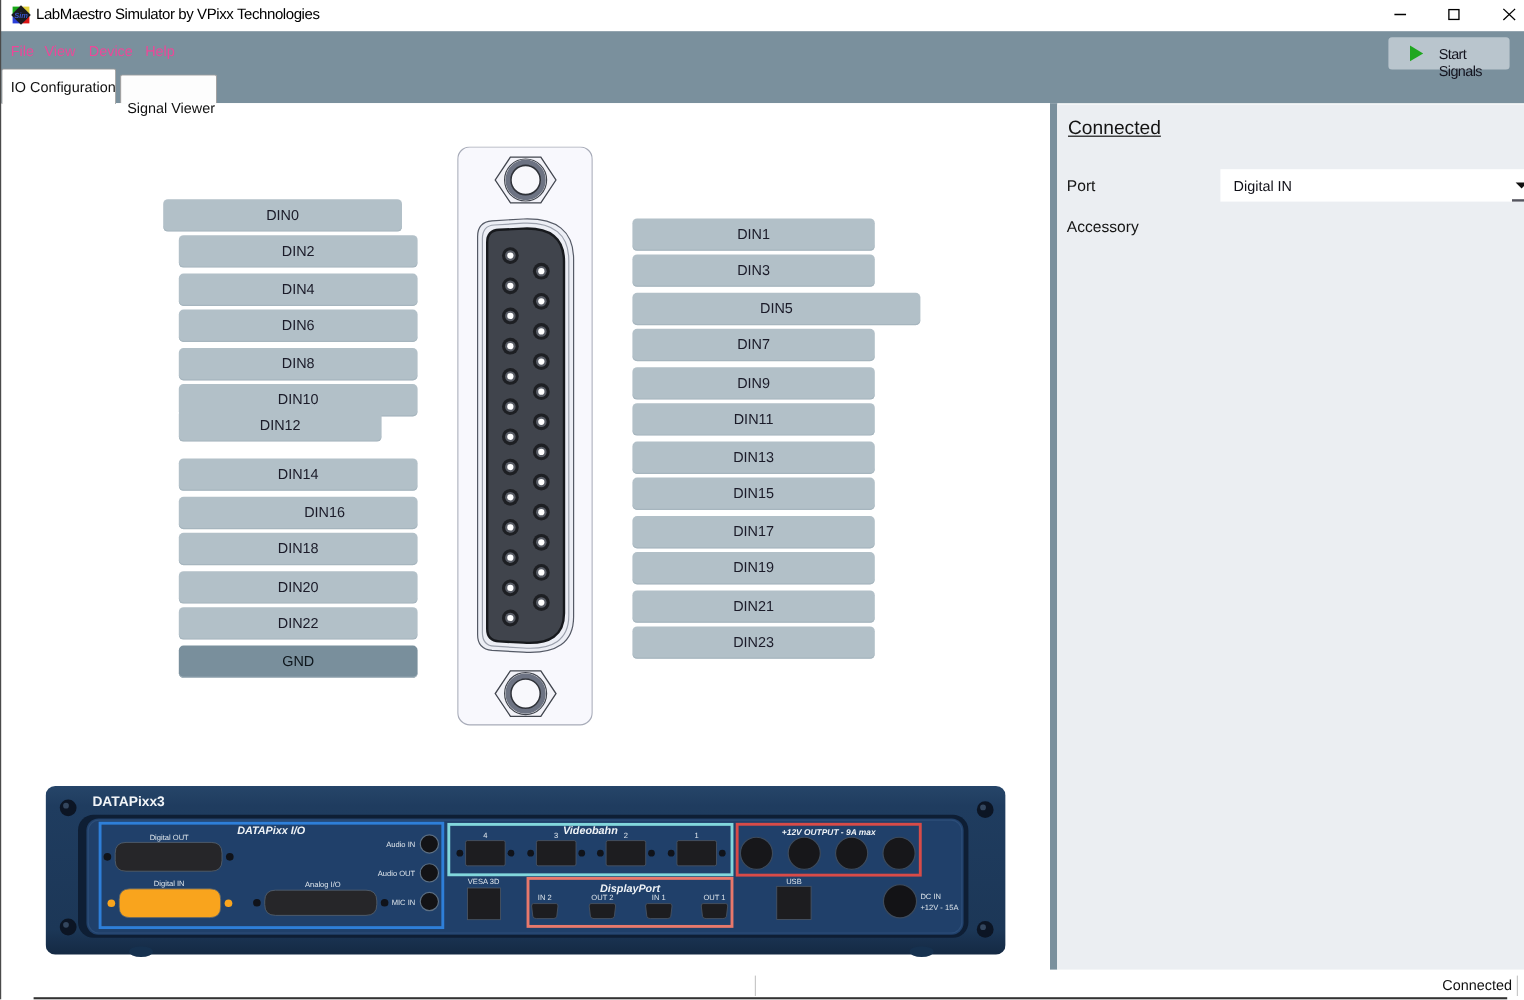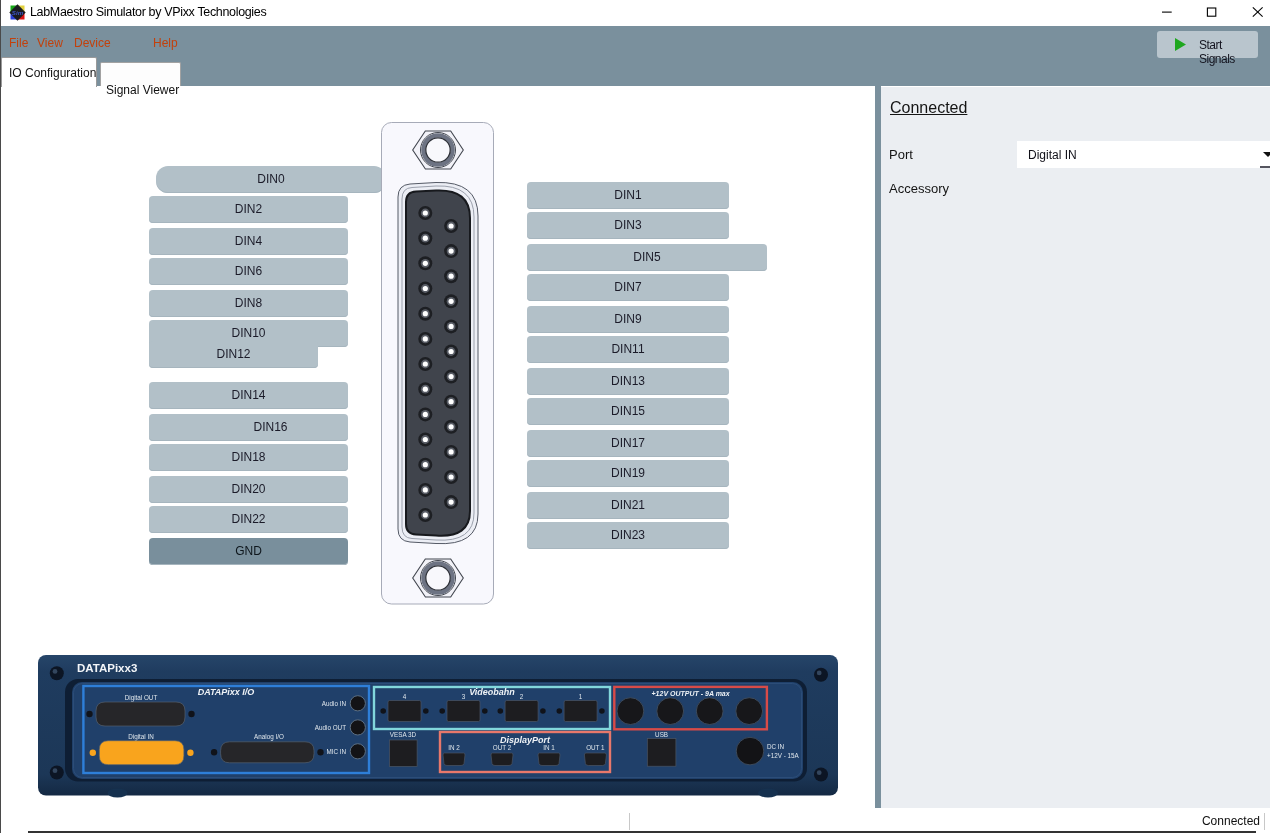--- a/index.html
+++ b/index.html
@@ -1,20 +1,20 @@
 <!DOCTYPE html>
 <html><head><meta charset="utf-8"><title>LabMaestro Simulator by VPixx Technologies</title>
 <style>
 * { margin:0; padding:0; box-sizing:border-box; }
 html,body { width:1270px; height:833px; background:#ffffff; font-family:"Liberation Sans",sans-serif; overflow:hidden; position:relative; }
 .abs { position:absolute; }
 #titlebar { left:0; top:0; width:1270px; height:26px; background:#ffffff; }
 #title { left:30px; top:5px; font-size:12.5px; letter-spacing:-0.34px; color:#000000; }
 #menubar { left:0; top:26px; width:1270px; height:60px; background:#7a909d; }
-.menuitem { top:36px; font-size:12px; color:#c2410c; }
+.menuitem { top:36px; font-size:12px; color:#ec4899; }
 #startbtn { left:1157px; top:31px; width:101px; height:27px; background:#b9c5cd; border-radius:3px; }
 #startbtn span { position:absolute; left:42px; top:7px; font-size:12px; letter-spacing:-0.5px; color:#14141f; }
 .tab { background:#fdfdfd; }
 #tab1 { left:1px; top:57px; width:96px; height:30px; border:1px solid #9a9a9a; border-bottom:none; border-radius:2px 2px 0 0; background:#ffffff; z-index:3; }
 #tab1 span { position:absolute; left:7px; top:8px; font-size:12px; color:#101010; white-space:nowrap; }
 #tab2 { left:100px; top:62px; width:81px; height:24px; border:1px solid #a2a2a2; border-bottom:none; border-radius:2px 2px 0 0; }
 #tab2 span { position:absolute; left:5px; top:4px; font-size:12px; color:#101010; white-space:nowrap;margin-top:16px; }
 #content { left:0; top:86px; width:875px; height:724px; background:#ffffff; }
 #divider { left:875px; top:86px; width:6px; height:722px; background:#7a909d; }
 #panel { left:881px; top:87px; width:389px; height:721px; background:#ebeef2; }
@@ -53,21 +53,21 @@
 <line x1="18" y1="12.1" x2="27.7" y2="12.1" stroke="#000" stroke-width="1.1"></line>
 <rect x="63.4" y="8" width="8.4" height="8.2" fill="none" stroke="#000" stroke-width="1.1"></rect>
 <line x1="108.8" y1="7.4" x2="118.6" y2="16.6" stroke="#000" stroke-width="1.1"></line>
 <line x1="118.6" y1="7.4" x2="108.8" y2="16.6" stroke="#000" stroke-width="1.1"></line>
 </svg>
 </div>
 <div id="menubar" class="abs"></div>
 <div class="menuitem abs" style="left:9px;">File</div>
 <div class="menuitem abs" style="left:37px;">View</div>
 <div class="menuitem abs" style="left:74px;">Device</div>
-<div class="menuitem abs" style="left:121px;margin-left:32px;">Help</div>
+<div class="menuitem abs" style="left:121px;">Help</div>
 <div id="startbtn" class="abs">
 <svg class="abs" style="left:16px;top:6px;" width="15" height="15" viewBox="0 0 15 15">
       <path d="M2 1 L13 7.5 L2 14 Z" fill="#1fa71f"></path>
     </svg>
 <span>Start Signals</span>
 </div>
 <div id="content" class="abs"></div>
 <div id="tab1" class="abs">
     <span>IO Configuration</span>
   </div>
@@ -78,21 +78,21 @@
 <div id="panel" class="abs">
 <div id="props" class="abs">Connected</div>
 <div class="plabel abs" style="top:60px;">Port</div>
 <div class="plabel abs" style="top:94px;">Accessory</div>
 <div class="combo abs" style="top:54px;">
       <span>Digital IN</span>
       <i class="arr"></i>
       <i class="mark"></i>
     </div>
 </div>
-<div class="din" style="left:156px;top:166px;width:230px;border-radius:12px;">DIN0</div>
+<div class="din" style="left:136px;top:166px;width:199px;">DIN0</div>
 <div class="din" style="left:149px;top:196px;width:199px;">DIN2</div>
 <div class="din" style="left:149px;top:228px;width:199px;">DIN4</div>
 <div class="din" style="left:149px;top:258px;width:199px;">DIN6</div>
 <div class="din" style="left:149px;top:290px;width:199px;">DIN8</div>
 <div class="din" style="left:149px;top:320px;width:199px;">DIN10</div>
 <div class="din" style="left:149px;top:341px;width:169px;">DIN12</div>
 <div class="din" style="left:149px;top:382px;width:199px;">DIN14</div>
 <div class="din" style="left:149px;top:414px;width:199px;padding-left:44px;">DIN16</div>
 <div class="din" style="left:149px;top:444px;width:199px;">DIN18</div>
 <div class="din" style="left:149px;top:476px;width:199px;">DIN20</div>

